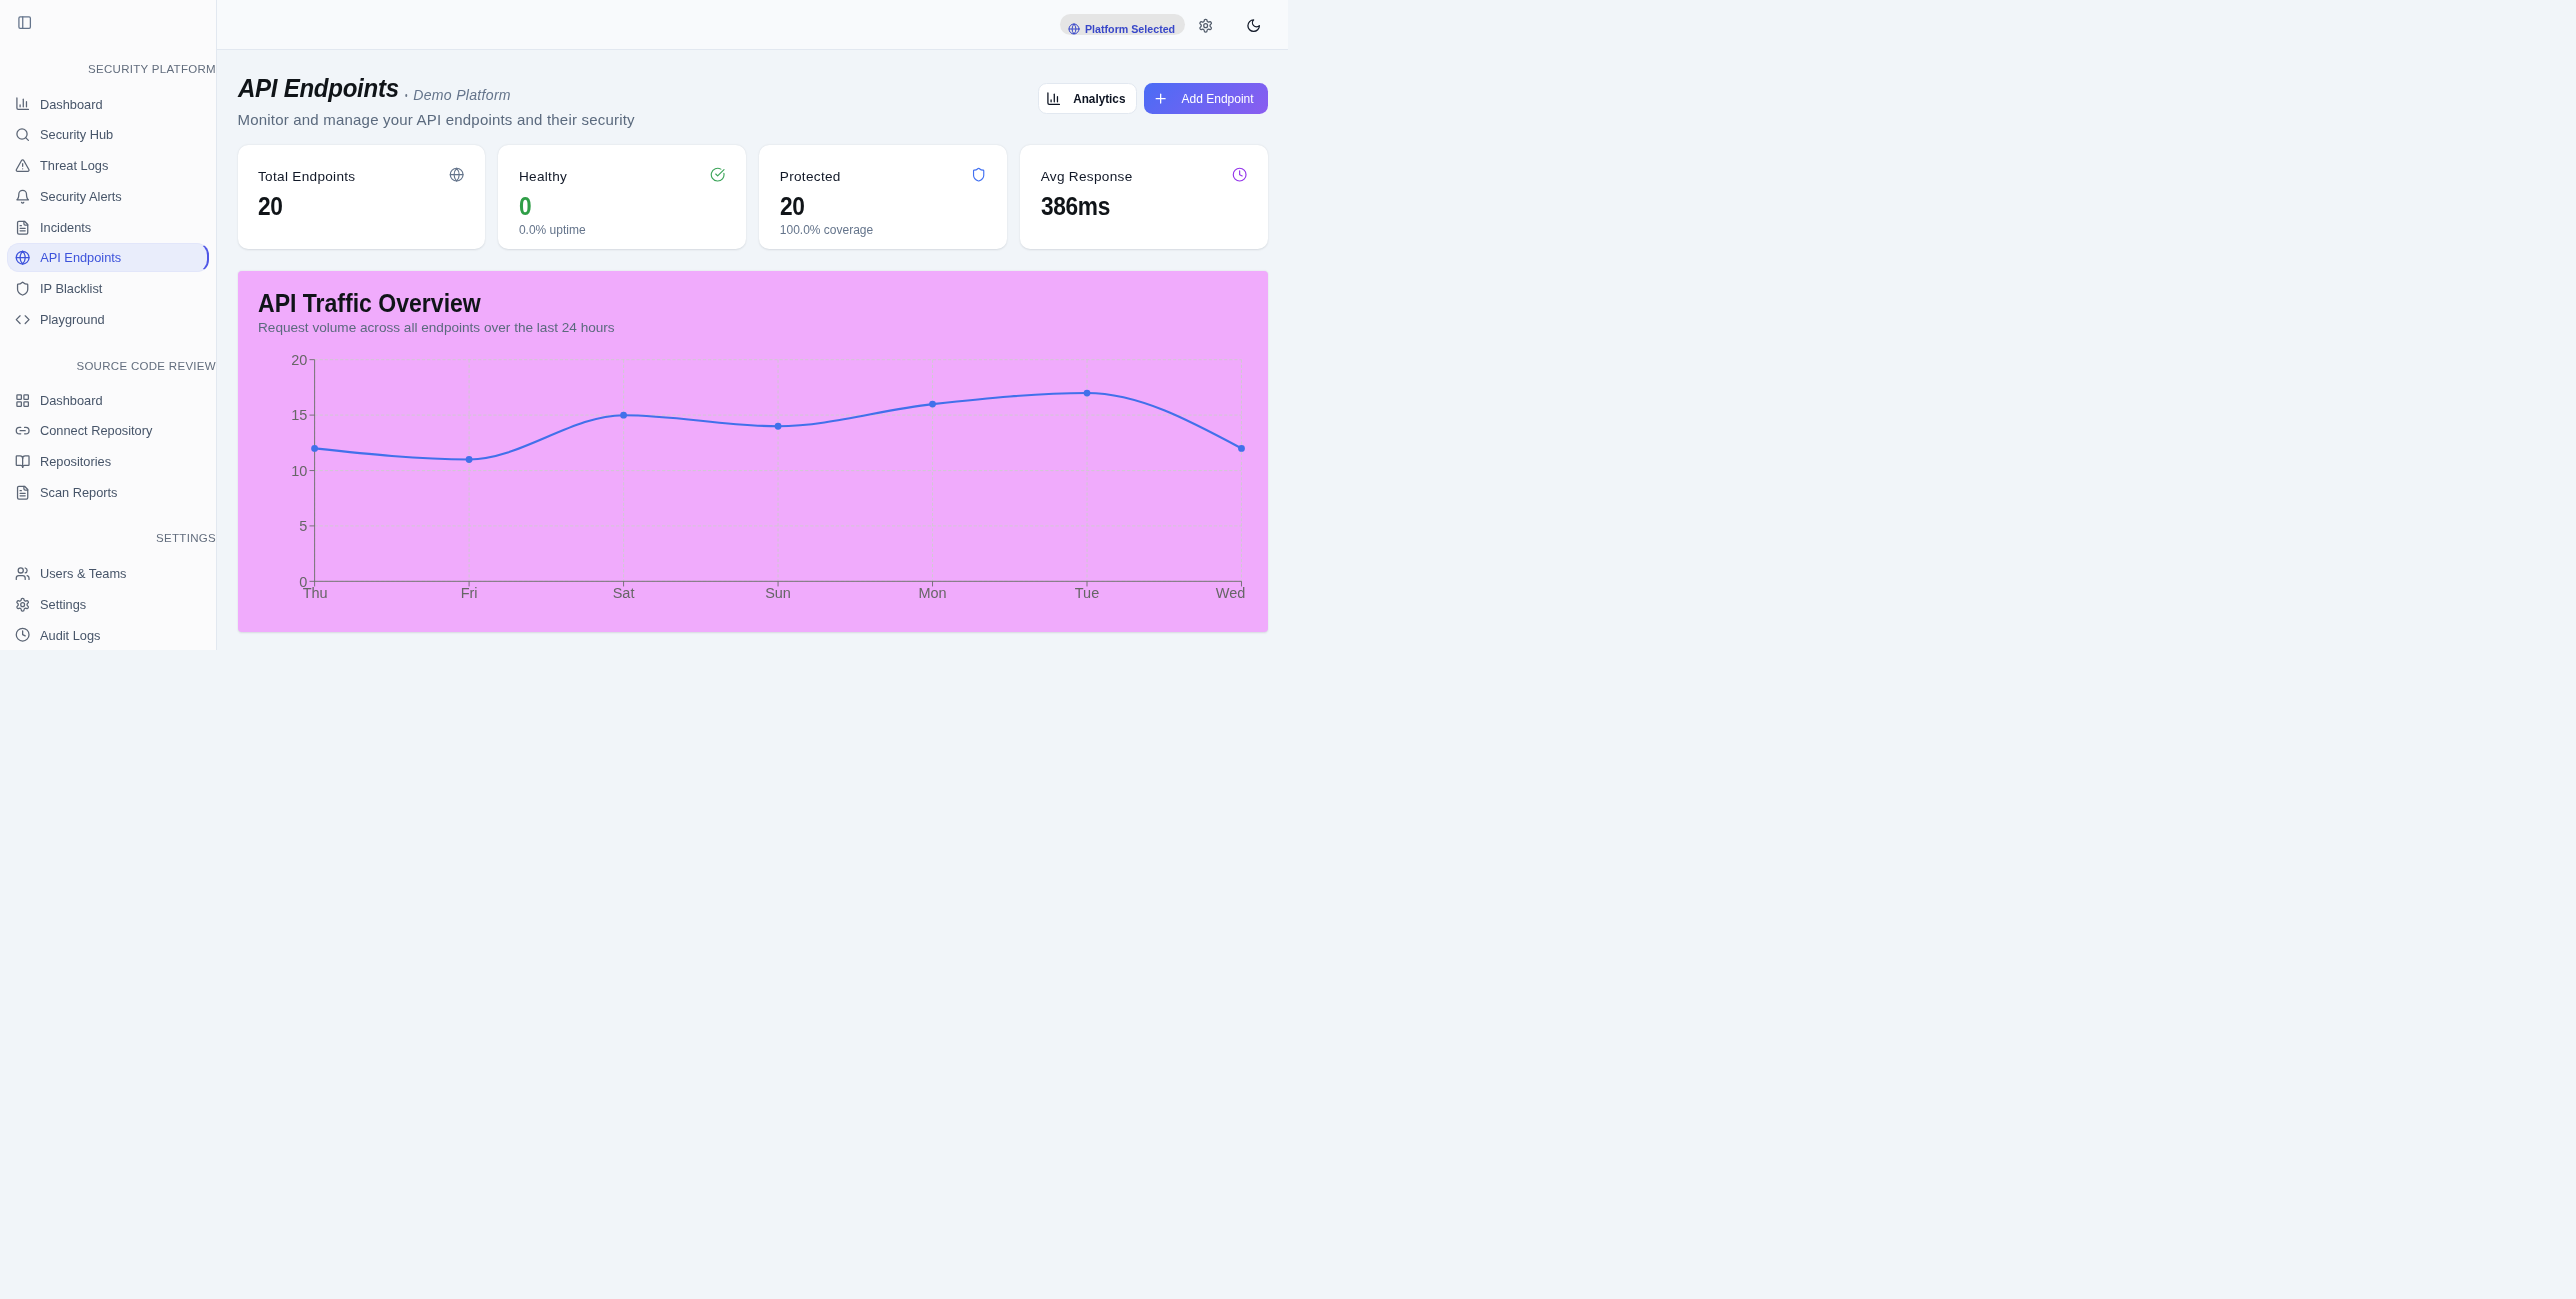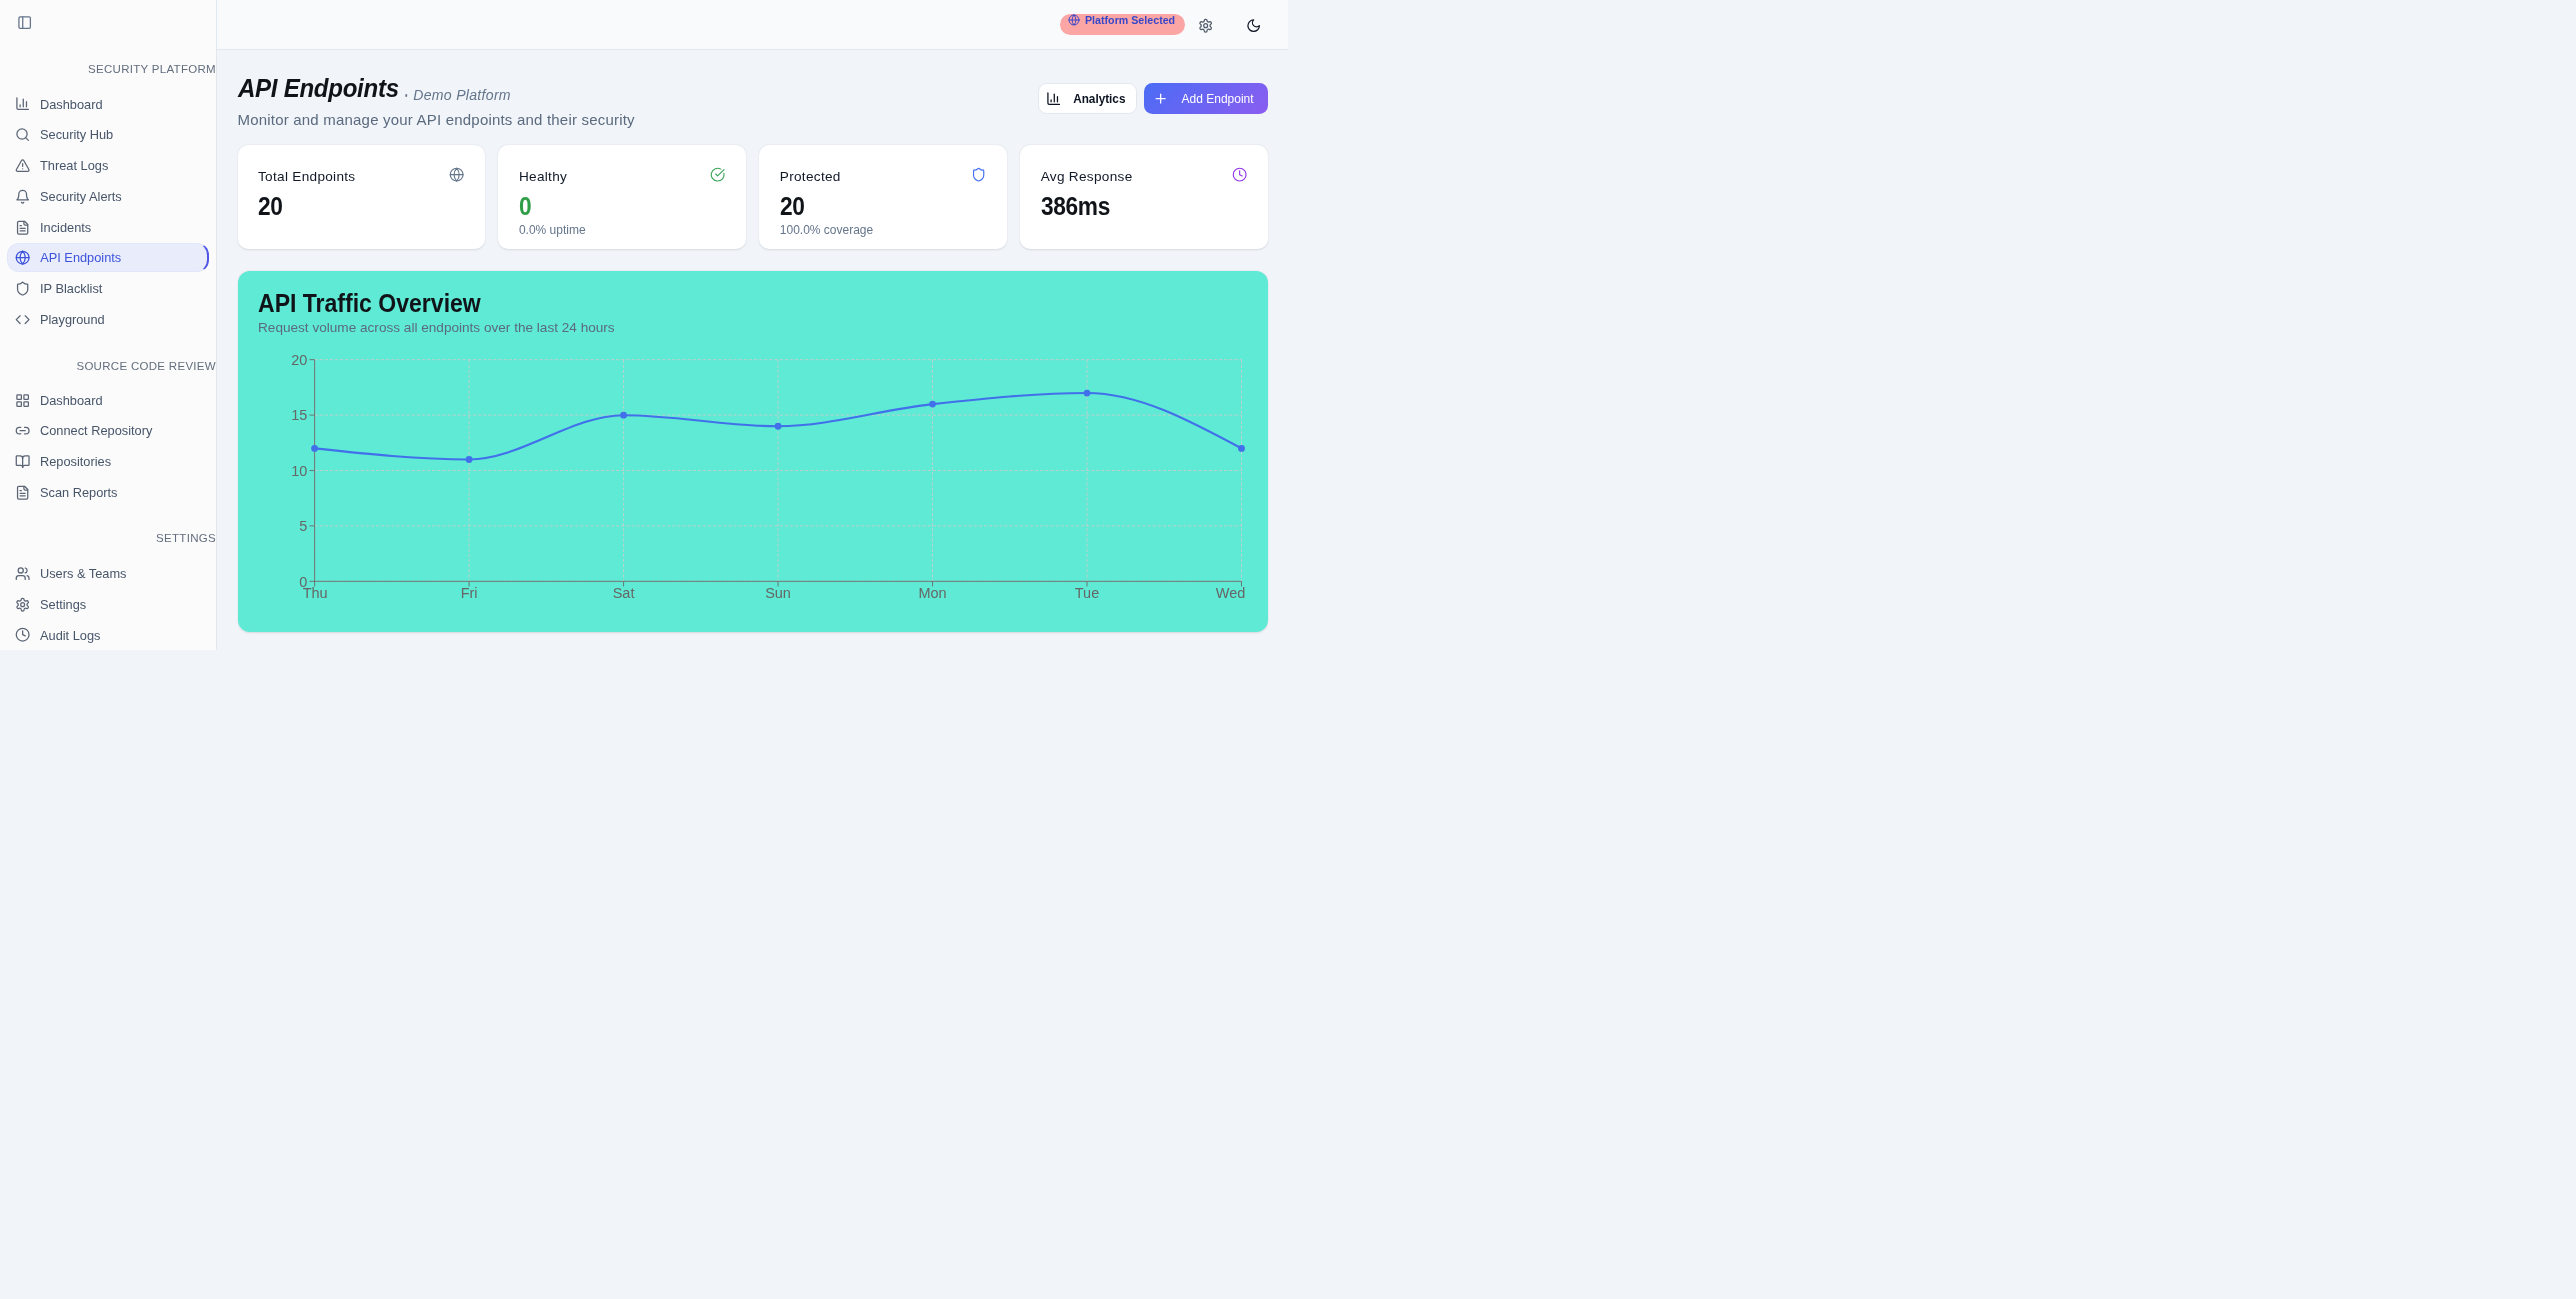--- a/index.html
+++ b/index.html
@@ -12,21 +12,21 @@
 .slabel { font-size:11.5px; line-height:11px; font-weight:400; letter-spacing:0.3px; color:#626d7d; padding-left:10px;text-align:right; }
 .nav { list-style:none; padding:0 6.8px; }
 .nav-item { display:flex; align-items:center; height:29px; padding:0 8.5px; margin-bottom:1.8px; border-radius:8.5px; gap:9.4px; font-size:12.8px; color:#475569; }
 .nav-item svg { flex-shrink:0; color:#5b6575; }
 .nav-item.active { background:#e9edfb; border:0.9px solid #e2e6fa; border-right:2.6px solid #4f56e6; border-radius:12px; color:#3d53db; padding:0 7.7px; }
 .nav-item.active svg { color:#3d53db; }
 
 
 .main { flex:1; display:flex; flex-direction:column; background:#f1f5f9; }
 .topbar { height:50px; flex-shrink:0; background:#f8fafc; border-bottom:0.9px solid #e2e8f0; display:flex; align-items:center; justify-content:flex-end; padding-right:19px; }
-.pill { height:21px; display:flex; align-items:flex-start; gap:5.1px; background:#fca5a5; border-radius:11px; padding:0 6.8px 0 7.7px; color:#3847c9; font-size:11px; font-weight:700; }
+.pill { height:21px; display:flex; align-items:flex-end; gap:5.1px; background:#e5e5e5; border-radius:11px; padding:0 6.8px 0 7.7px; color:#3847c9; font-size:11px; font-weight:700; }
 .pill .ptext { transform:scaleX(0.97); transform-origin:left center; white-space:nowrap; }
 .iconbtn { width:31px; display:flex; align-items:center; justify-content:center; background:none; border:none; }
 .gearbtn { margin-left:5.1px; color:#525c6b; position:relative; top:1.3px; }
 .moonbtn { margin-left:17px; color:#111827; position:relative; top:1.3px; }
 
 .content { padding:0 20.5px; position:relative; }
 .title-row { margin-top:22px; white-space:nowrap;font-style:italic; }
 .page-title { display:inline-block; font-size:25.6px; line-height:32px; font-weight:700; color:#101418; letter-spacing:-0.3px; transform:scaleX(0.94); transform-origin:left bottom; white-space:nowrap; }
 .title-sub { font-size:15px; color:#64748b; font-weight:400; letter-spacing:0.3px; margin-left:6.8px; vertical-align:-3.4px; }
 .dot { display:inline-block; width:2.6px; height:2.6px; border-radius:50%; background:#697586; vertical-align:3.8px; margin-right:6px; }
@@ -39,21 +39,21 @@
 
 
 .cards { margin-top:14.5px; display:flex; gap:13.6px; }
 .card { flex:1; height:104px; background:#ffffff; border-radius:10.2px; box-shadow:0 0.9px 1.7px rgba(15,23,42,.05),0 0.9px 2.6px rgba(15,23,42,.07); padding:22px 20.5px 0; position:relative; }
 .card-title { font-size:13.6px; color:#111827; line-height:20.5px; letter-spacing:0.3px; }
 .card-icon { position:absolute; top:22px; right:20.5px; }
 .card-value { margin-top:3.8px; font-size:26.4px; line-height:31px; font-weight:700; color:#101418; letter-spacing:-0.4px; transform:scaleX(0.86); transform-origin:left center; }
 .card-foot { margin-top:0; font-size:12px; line-height:17px; color:#64748b; }
 
 
-.chart-card { margin-top:22px; height:361px; background:#5eead4; border-radius:12px; box-shadow:0 0.9px 1.7px rgba(15,23,42,.05),0 0.9px 2.6px rgba(15,23,42,.07); padding:18px 20.5px 0; position:relative; }
+.chart-card { margin-top:22px; height:361px; background:#f0abfc; border-radius:4px; box-shadow:0 0.9px 1.7px rgba(15,23,42,.05),0 0.9px 2.6px rgba(15,23,42,.07); padding:18px 20.5px 0; position:relative; }
 .chart-title { font-size:25.6px; line-height:29px; font-weight:700; color:#101418; transform:scaleX(0.9); transform-origin:left center; white-space:nowrap; }
 .chart-sub { margin-top:0; font-size:13.6px; line-height:20.5px; color:#5b6a7e; }
 .chart-svg { position:absolute; left:21px; top:77px; }
 </style>
 </head>
 <body>
 <div class="app">
   <aside class="sidebar">
     <svg class="toggle" width="15.3" height="15.3" viewBox="0 0 24 24" fill="none" stroke="currentColor" stroke-width="2" stroke-linecap="round" stroke-linejoin="round">
         <rect x="3" y="3" width="18" height="18" rx="2"></rect>

